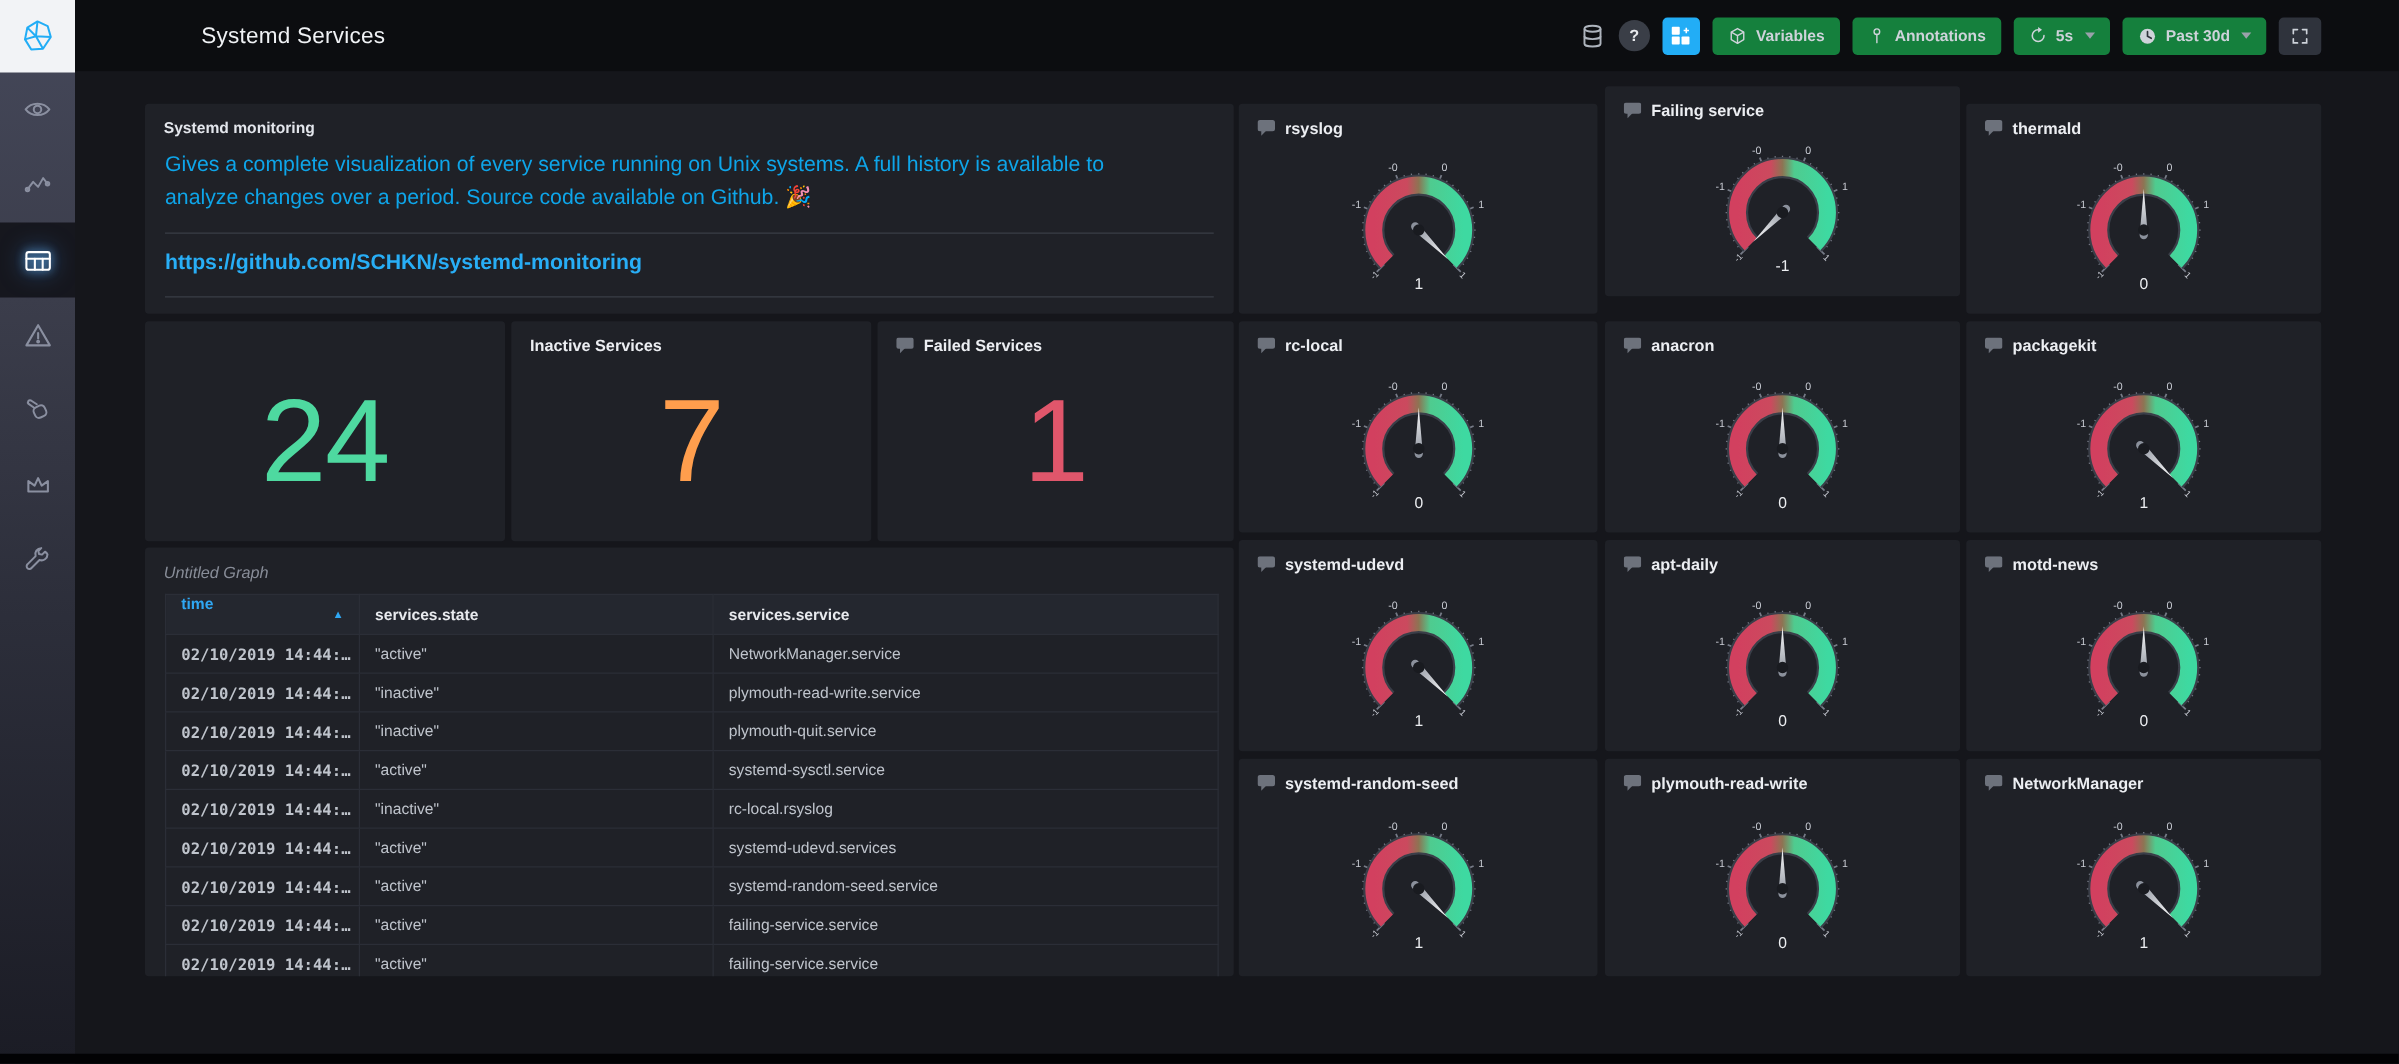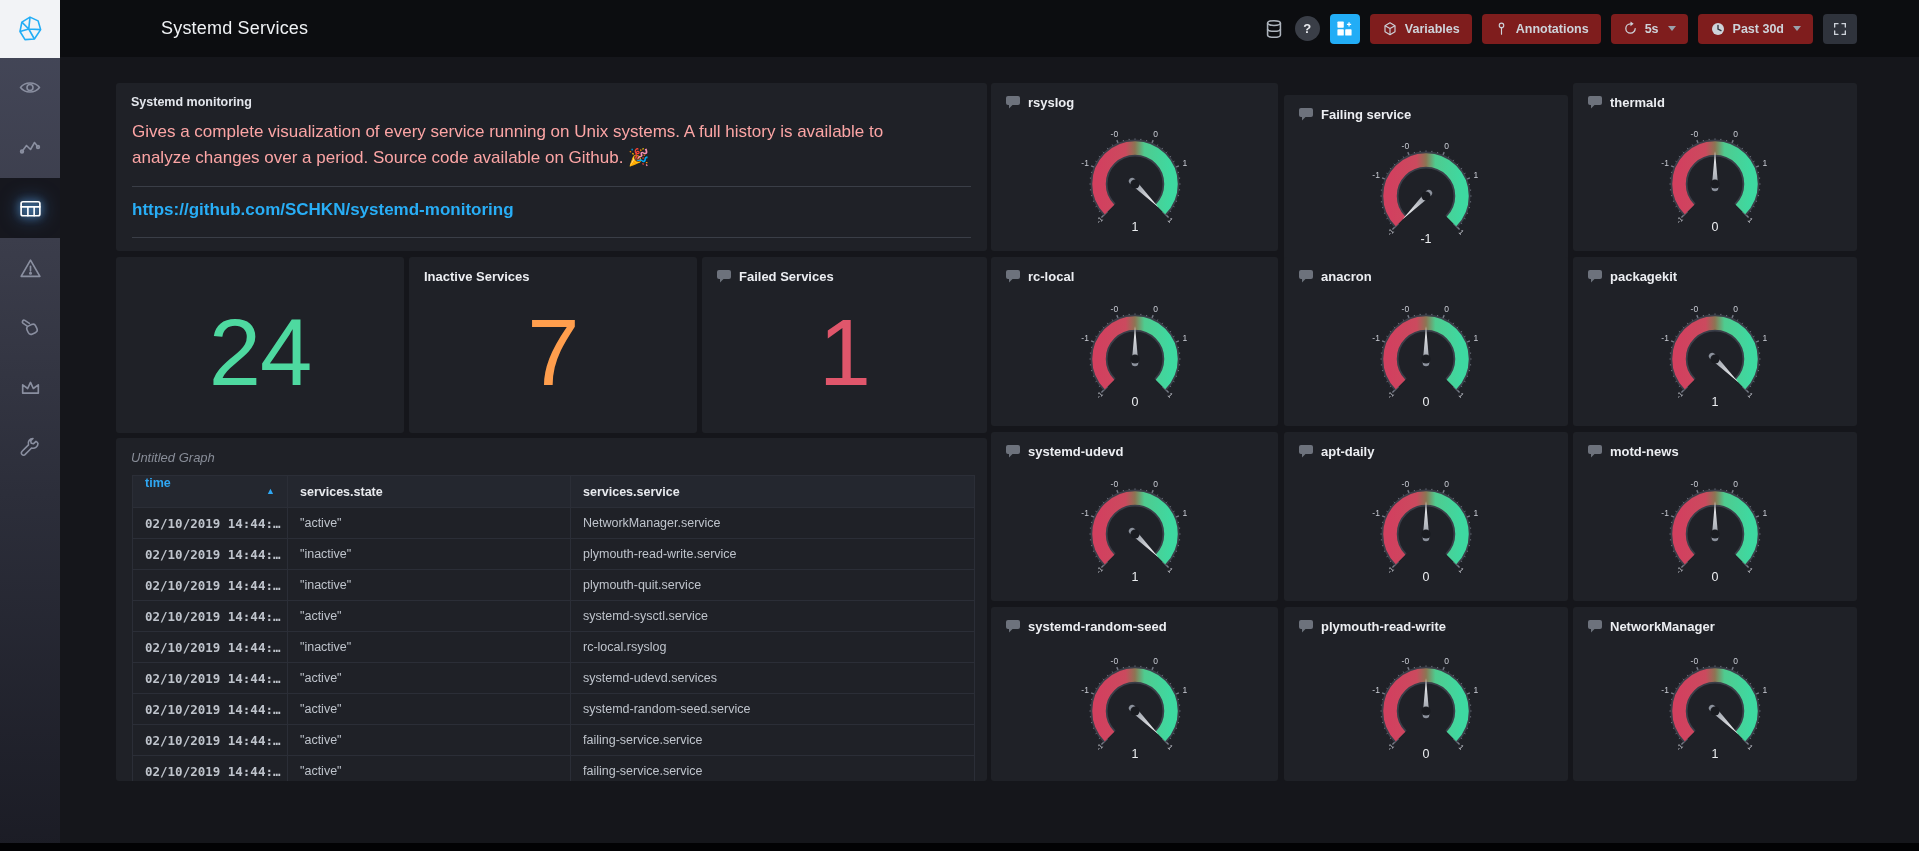--- a/index.html
+++ b/index.html
@@ -3,21 +3,21 @@
 <meta charset="utf-8">
 <style>
   html,body{margin:0;padding:0;background:#131419;font-family:"Liberation Sans","DejaVu Sans",sans-serif;}
   body{position:relative;width:1919px;height:851px;overflow:hidden;color:#d4d7dd;}
 
   
   #header{position:absolute;left:60px;top:0;right:0;height:57px;background:#0c0d10;
           display:flex;align-items:center;justify-content:space-between;padding:0 62px 0 101px;box-sizing:border-box;}
   .page-title{font-size:18px;color:#f0f2f5;letter-spacing:.2px;}
   .hdr-right{display:flex;align-items:center;gap:10px;}
-  .hdr-btn{height:30px;background:#7f1d1d;border-radius:4px;display:flex;align-items:center;gap:7px;
+  .hdr-btn{height:30px;background:#15803d;border-radius:4px;display:flex;align-items:center;gap:7px;
            padding:0 12px;font-size:12.5px;font-weight:bold;color:#ced3da;cursor:pointer;}
   .hdr-iconbtn{background:none;padding:0 2px;}
   .help-circle{width:25px;height:25px;border-radius:50%;background:#3a3e47;display:flex;align-items:center;
                justify-content:center;color:#e8eaee;font-weight:bold;font-size:13px;cursor:pointer;}
   .add-cell{width:30px;height:30px;border-radius:4px;background:#22adf6;display:flex;align-items:center;justify-content:center;cursor:pointer;}
   .caret{width:0;height:0;border-left:4px solid transparent;border-right:4px solid transparent;border-top:5px solid #9aa1ab;margin-left:2px;}
   .hdr-ic{display:block;}
 
   
   #sidebar{position:absolute;left:0;top:0;width:60px;height:851px;
@@ -31,21 +31,21 @@
   
   #content{position:absolute;left:60px;top:57px;right:0;bottom:0;background:#15161b;}
   .panel{position:absolute;background:#1f2127;border-radius:3px;overflow:hidden;box-sizing:border-box;}
   .panel-head{display:flex;align-items:center;gap:8px;padding:12px 15px 0 15px;}
   .panel-title{font-size:13px;font-weight:bold;color:#eceef2;}
   .panel-title.plain{font-weight:600;font-size:12.5px;color:#e3e6ec;}
   .panel-title.muted{font-weight:normal;font-style:italic;color:#888d98;}
   .comment-ic{flex:0 0 auto;display:block;}
 
   
-  .text-body{padding:10px 16px 0 16px;font-size:17px;line-height:1.55;color:#fca5a5;max-width:805px;}
+  .text-body{padding:10px 16px 0 16px;font-size:17px;line-height:1.55;color:#0ea5e9;max-width:805px;}
   .md-hr{border:none;border-top:1px solid #3a3e47;margin:14px 16px 0 16px;}
   .md-link{display:block;margin:13px 16px 17px 16px;font-size:17px;font-weight:bold;color:#28aef6;text-decoration:none;}
 
   
   .stat-body{position:absolute;inset:0;display:flex;align-items:center;justify-content:center;padding-top:16px;}
   .stat-value{font-size:94px;font-weight:300;letter-spacing:-1px;}
 
   
   .tbl-wrap{margin:10px 12px 0 16px;}
   table.data{border-collapse:collapse;width:100%;table-layout:fixed;}
@@ -359,21 +359,21 @@
           <text x="49.89" y="-20.66" transform="rotate(0 49.89 -20.66)" fill="#c9ccd4" font-size="8.5" text-anchor="middle" dy="3">1</text>
           <text x="35.71" y="35.71" transform="rotate(45 35.71 35.71)" fill="#c9ccd4" font-size="7" text-anchor="middle" dy="3">1</text>
     <g transform="rotate(135)">
       <path d="M -3.3 4 A 3.3 3.3 0 0 0 3.3 4 L 0 -33 Z" fill="url(#ndl0)"></path>
     </g>
     <circle cx="0" cy="0" r="4.6" fill="#191b20"></circle>
     <text x="0" y="47" fill="#eceef1" font-size="12.5" font-weight="500" text-anchor="middle">1</text>
   </svg>
       </div>
   </div>
-  <div class="panel gauge-panel" style="left:1224px;top:38px;width:284px;height:168px;">
+  <div class="panel gauge-panel" style="left:1224px;top:12px;width:284px;height:168px;">
     <div class="panel-head">
       <svg class="comment-ic" width="14" height="13" viewBox="0 0 14 13" fill="#6d727c">
           <rect x="0" y="0" width="14" height="9" rx="2"></rect>
           <polygon points="3,8 7.5,8 3,12.5"></polygon>
         </svg>
       <span class="panel-title">Failing service</span>
     </div>
     <div class="gauge-body">
         <svg width="136" height="116" viewBox="-68 -60 136 116">
     <defs>

